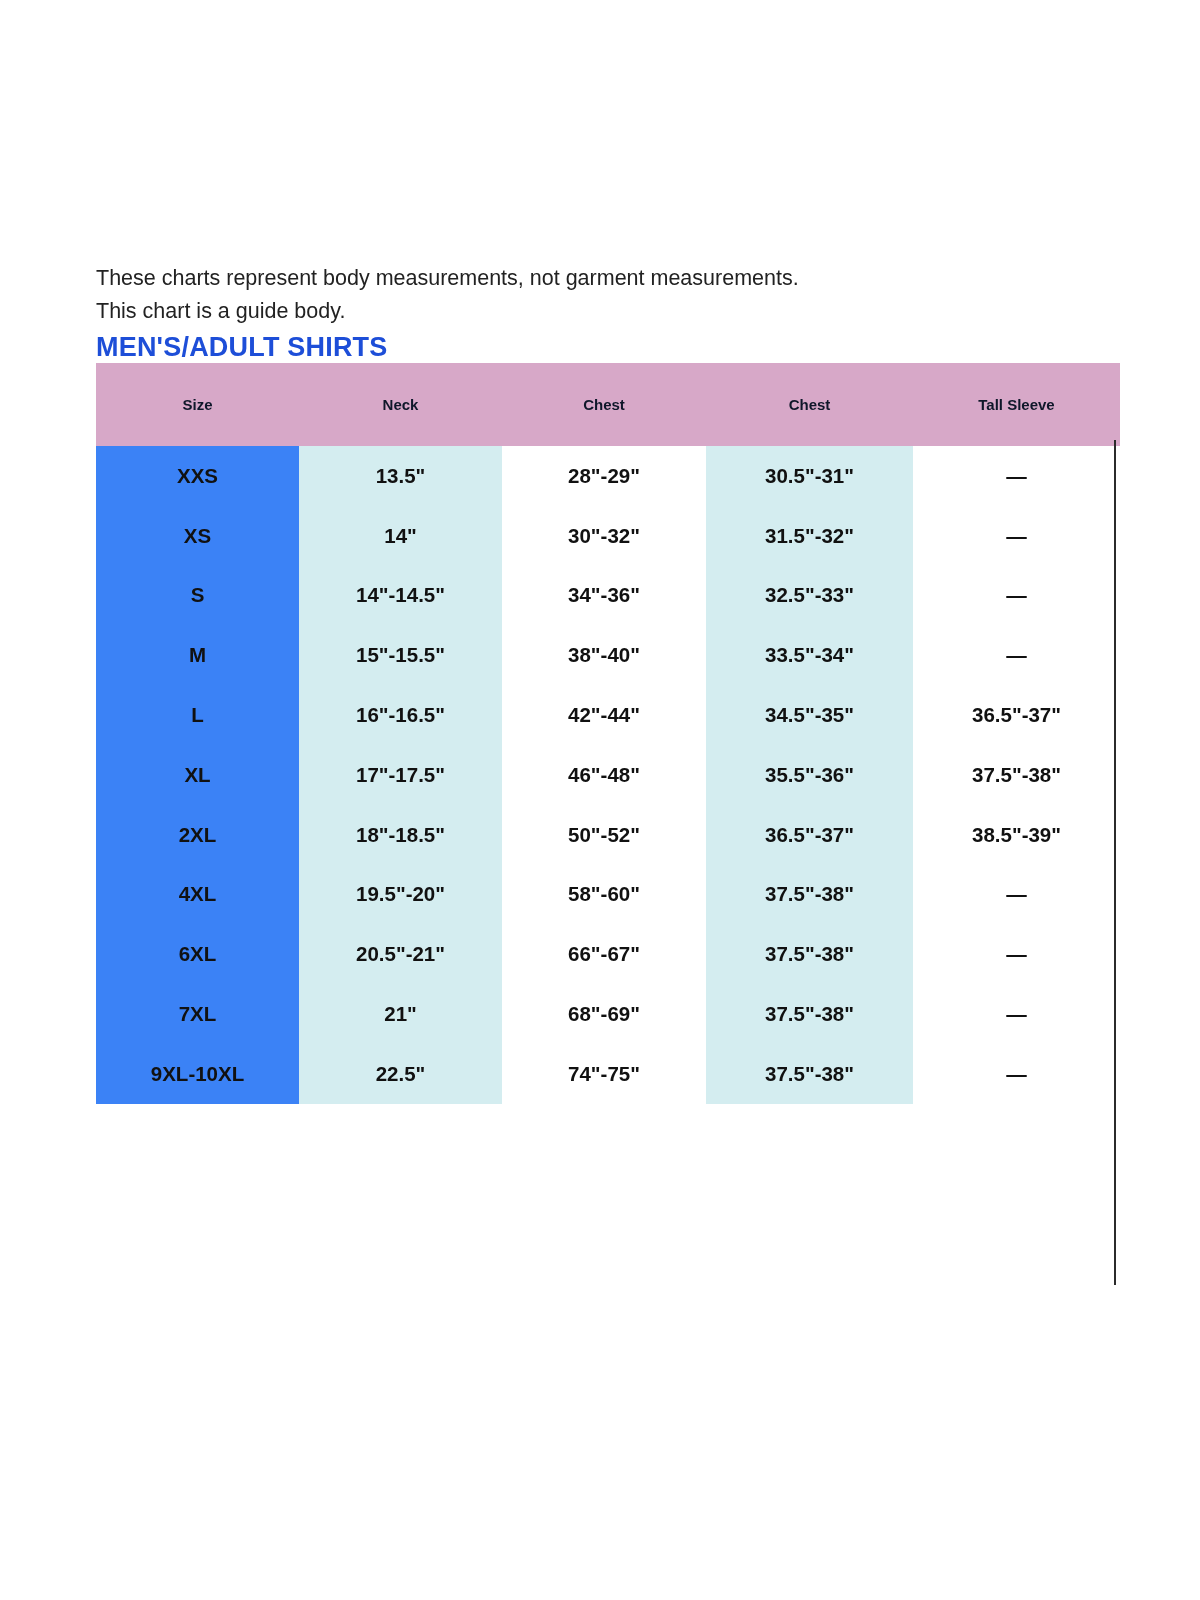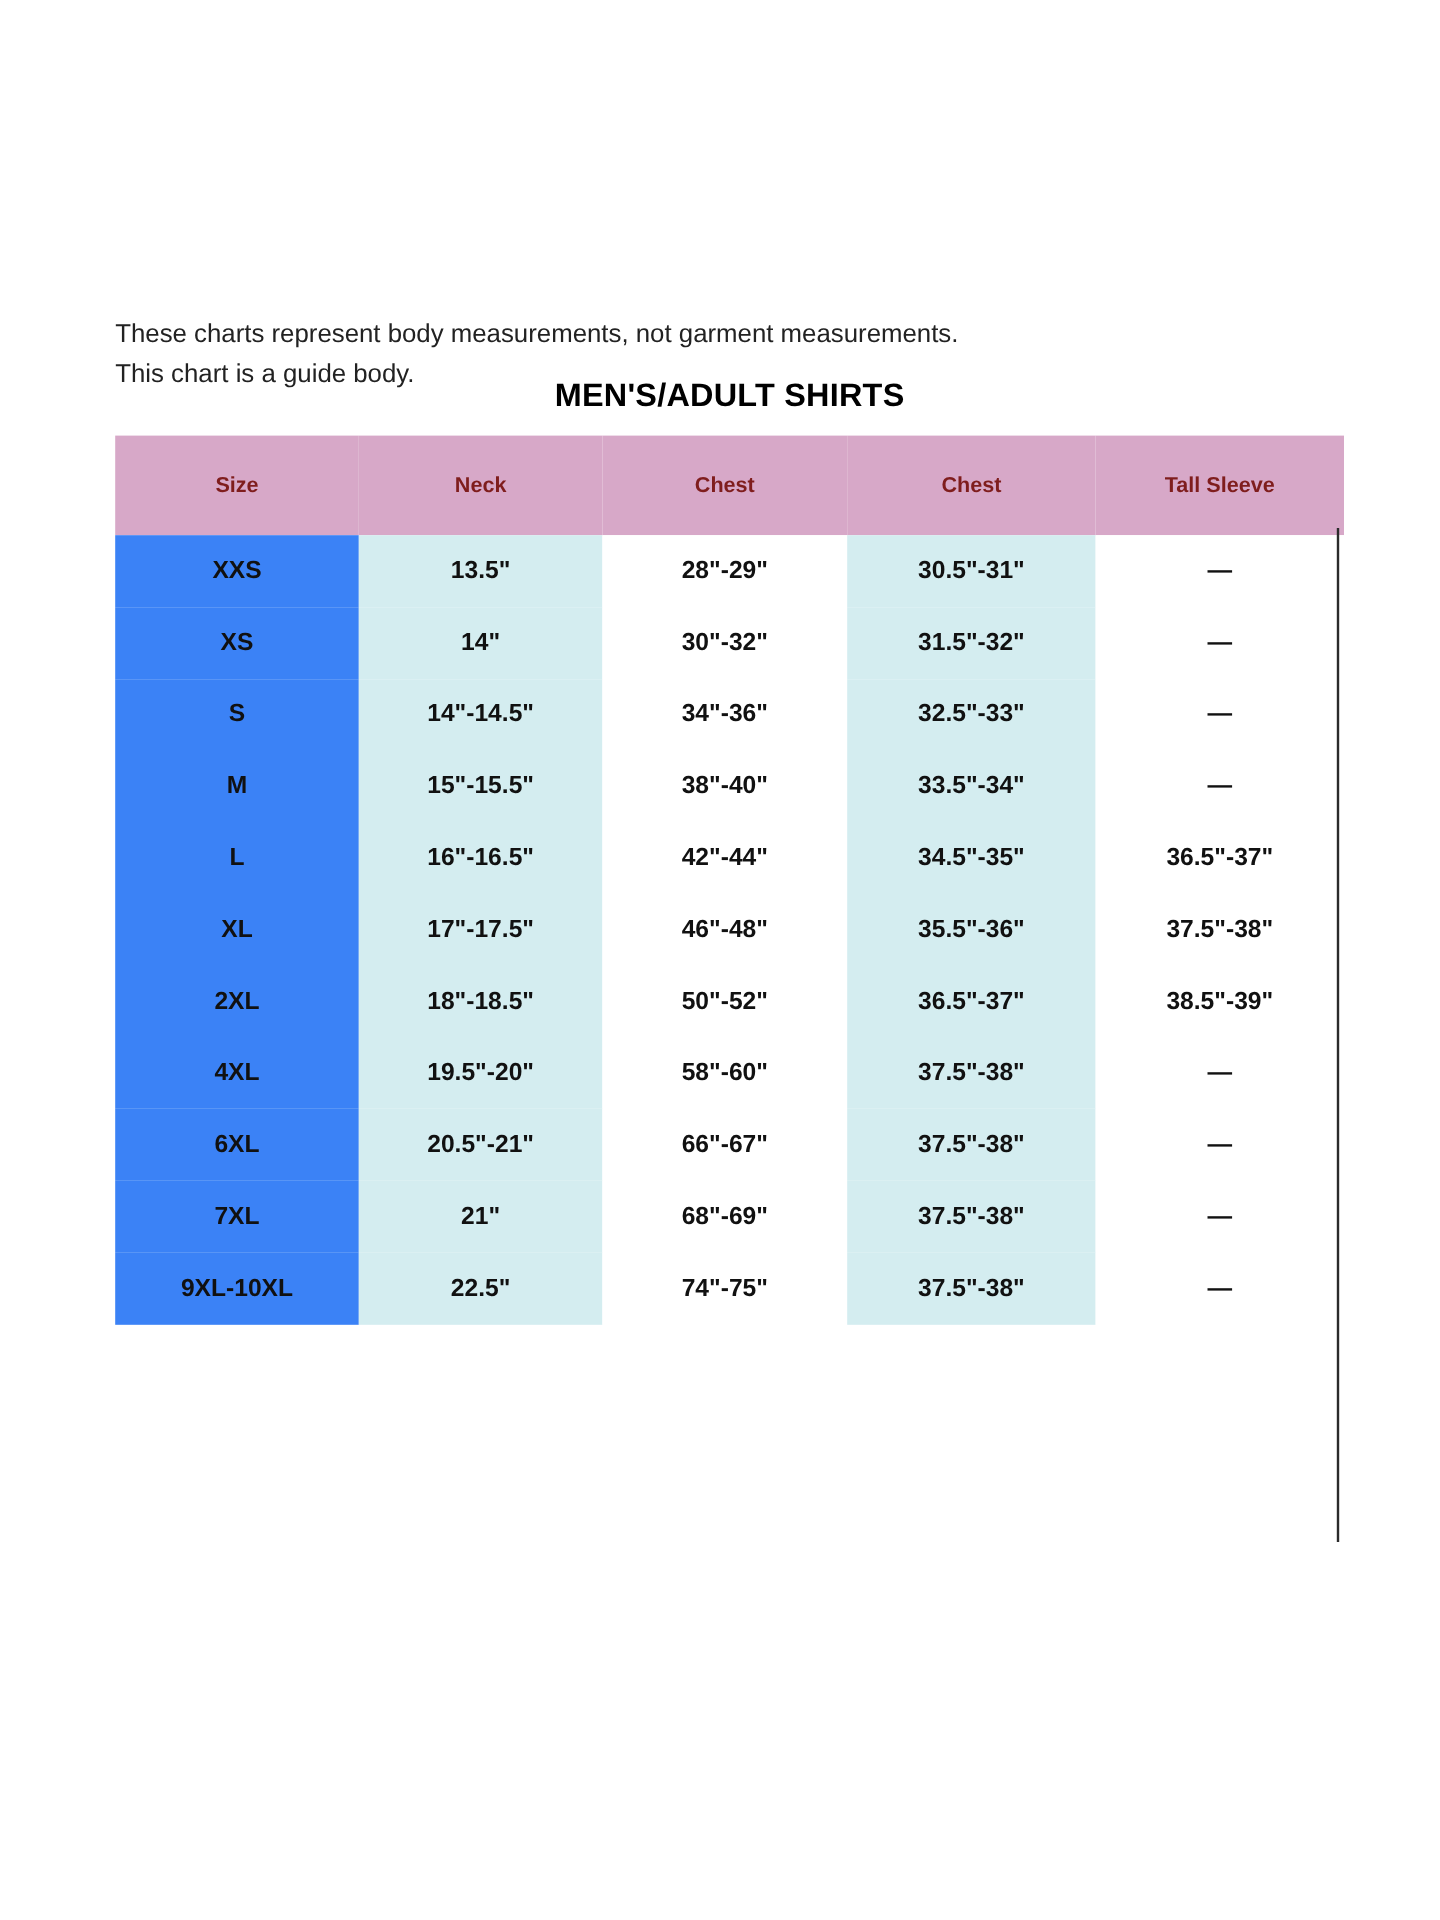--- a/index.html
+++ b/index.html
@@ -32,27 +32,27 @@
     font-size: 21.5px;
     line-height: 33px;
     color: #222;
     font-weight: 400;
   }
   .intro div { white-space: nowrap; }
 
   .chart-title {
     position: absolute;
     left: 96px;
-    top: 314px;
+    top: 332px;
     width: 1024px;
-    text-align: center;
+    text-align: left;
     font-size: 27px;
     font-weight: bold;
     letter-spacing: 0.2px;
-    color: #000000;
+    color: #1d4ed8;
   }
 
   .table-wrap {
     position: absolute;
     left: 96px;
     top: 363px;
     width: 1024px;
   }
 
   table.size-table {
@@ -63,23 +63,23 @@
 
   table.size-table col.c-size    { width: 203px; }
   table.size-table col.c-neck    { width: 203px; }
   table.size-table col.c-chest   { width: 204px; }
   table.size-table col.c-sleeve  { width: 207px; }
   table.size-table col.c-tall    { width: 207px; }
 
   table.size-table thead th {
     background: #d7a8c8;
     height: 83px;
-    font-size: 18px;
+    font-size: 15px;
     font-weight: bold;
-    color: #7f1d1d;
+    color: #0f172a;
     text-align: center;
     vertical-align: middle;
     border: none;
     padding: 0;
   }
 
   table.size-table tbody td {
     height: 59.8px;
     text-align: center;
     vertical-align: middle;

